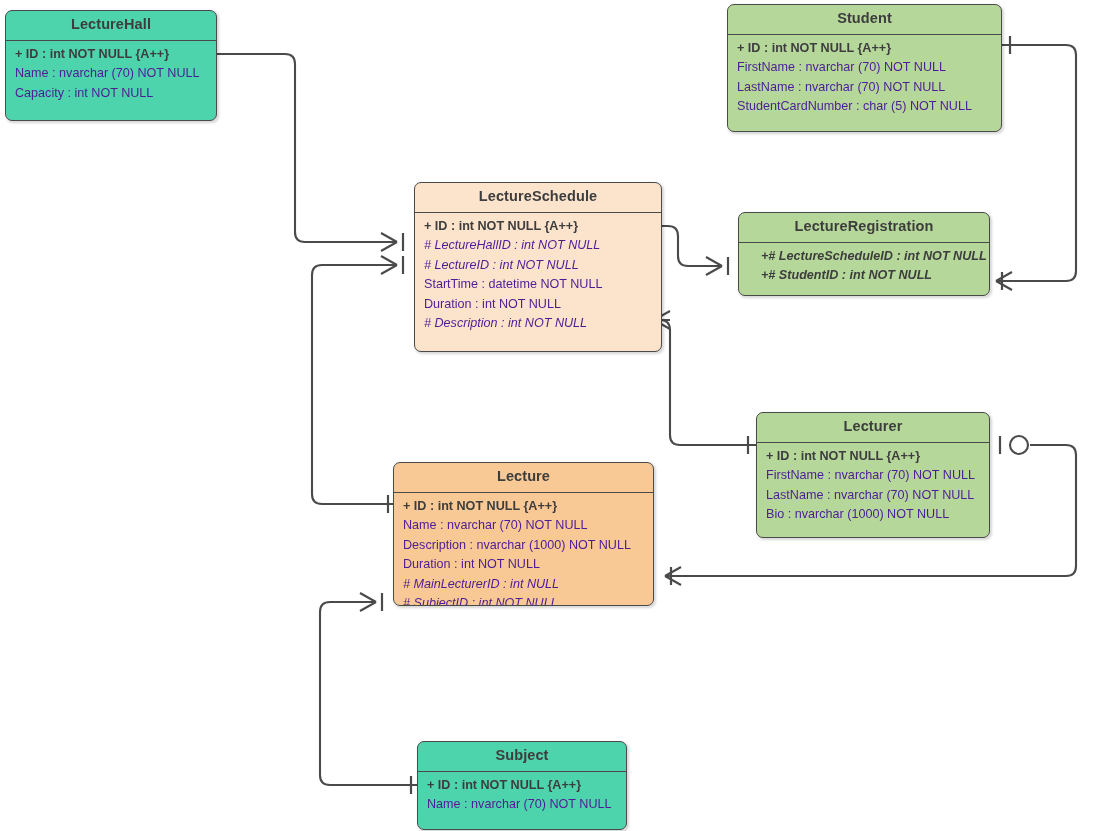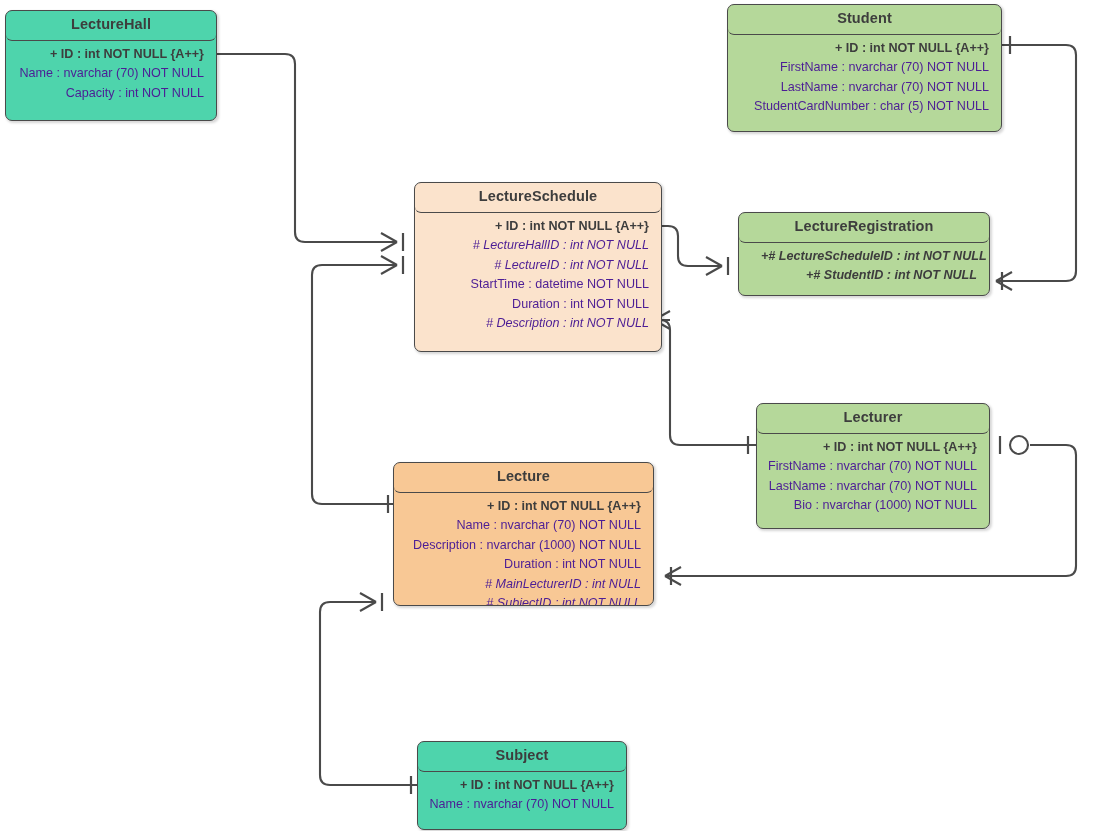--- a/index.html
+++ b/index.html
@@ -32,25 +32,23 @@
   }
   .entity-title {
     text-align: center;
     font-weight: bold;
     font-size: 14.5px;
     color: #3d3d3d;
     letter-spacing: 0.1px;
     padding: 6px 8px 7px 8px;
     border-bottom: 1.6px solid #4a4a4a;
     line-height: 1.1;
-    border-radius: 6px;
   }
   .entity-attrs {
     padding: 4px 4px 8px 0;
-    text-align: right;
   }
   .attr {
     font-size: 12.6px;
     color: #4c1d95;
     line-height: 19.5px;
     padding: 0 8px 0 9px;
     white-space: nowrap;
   }
   .attr.pk {
     font-weight: bold;
@@ -159,21 +157,21 @@
   </div>
 
   <div class="entity" style="left: 738px; top: 212px; width: 252px; height: 84px; background: rgb(181, 216, 154); border-color: rgb(74, 74, 74);">
     <div class="entity-title">LectureRegistration</div>
     <div class="entity-attrs">
       <div class="attr pkfk">+# LectureScheduleID : int NOT NULL</div>
       <div class="attr pkfk">+# StudentID : int NOT NULL</div>
     </div>
   </div>
 
-  <div class="entity" style="left: 756px; top: 403px; width: 234px; height: 126px; background: rgb(181, 216, 154); border-color: rgb(74, 74, 74);">
+  <div class="entity" style="left: 756px; top: 412px; width: 234px; height: 126px; background: rgb(181, 216, 154); border-color: rgb(74, 74, 74);">
     <div class="entity-title">Lecturer</div>
     <div class="entity-attrs">
       <div class="attr pk">+ ID : int NOT NULL  {A++}</div>
       <div class="attr">FirstName : nvarchar (70)  NOT NULL</div>
       <div class="attr">LastName : nvarchar (70)  NOT NULL</div>
       <div class="attr">Bio : nvarchar (1000)  NOT NULL</div>
     </div>
   </div>
 
   <div class="entity" style="left: 393px; top: 462px; width: 261px; height: 144px; background: rgb(248, 200, 149); border-color: rgb(74, 74, 74);">

